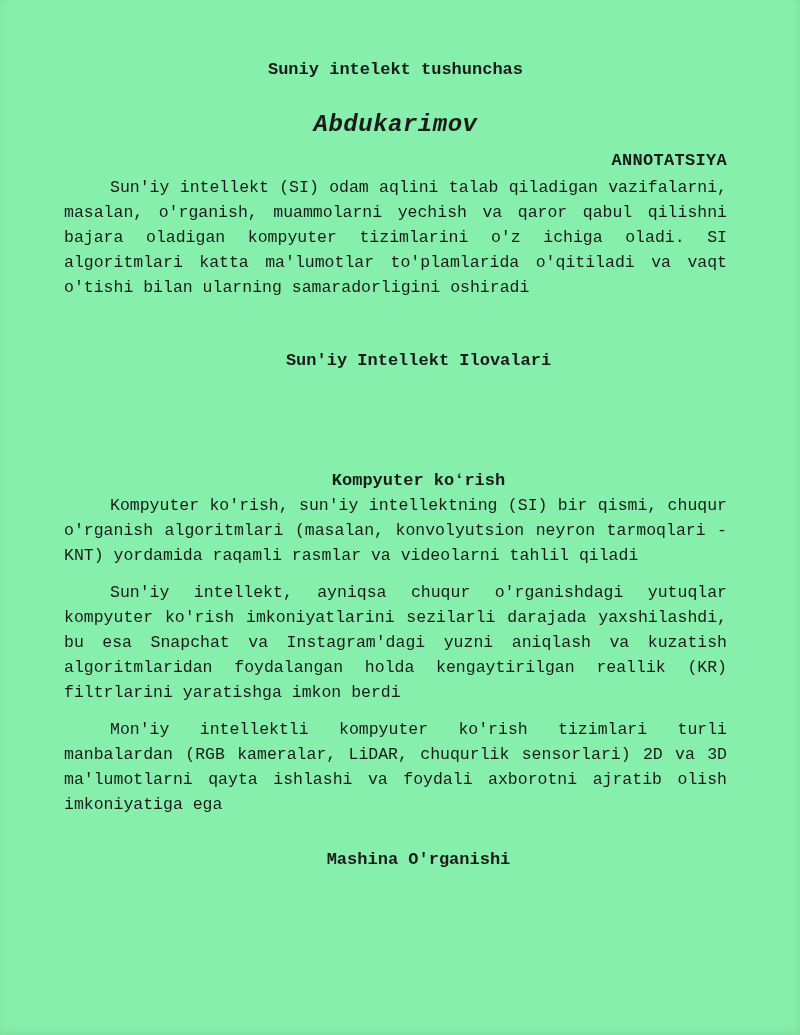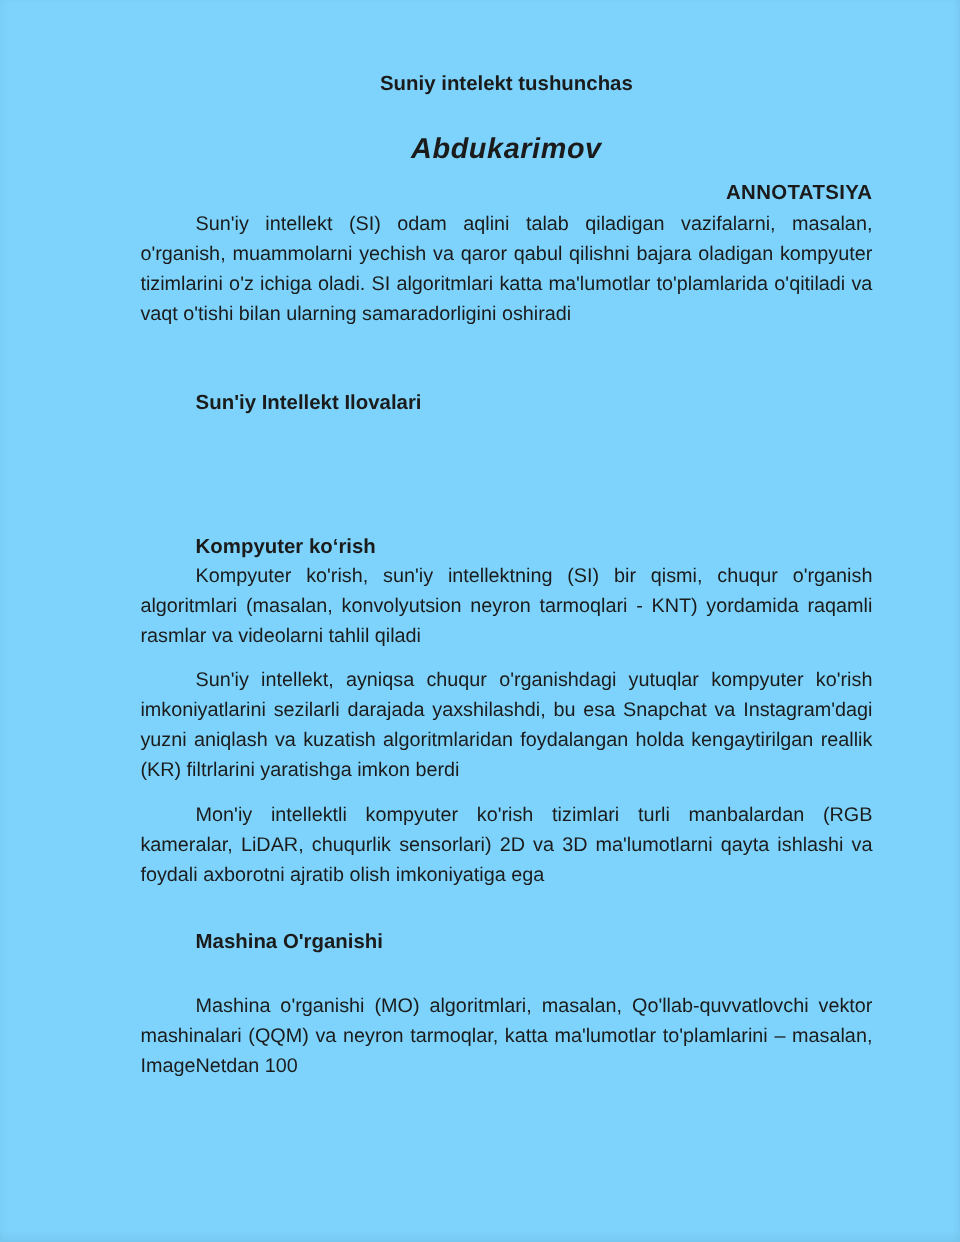--- a/index.html
+++ b/index.html
@@ -4,24 +4,24 @@
 <style>
   html, body {
     margin: 0;
     padding: 0;
     background: #ffffff;
   }
   .page {
     position: relative;
     width: 800px;
     height: 1035px;
-    background: #7dd3fc;
+    background: #86efac;
     box-sizing: border-box;
-    padding: 57px 73px 0 117px;
-    font-family: Liberation Sans, sans-serif;
+    padding: 57px 73px 0 64px;
+    font-family: Liberation Mono, monospace;
     color: #1b1b1b;
     overflow: hidden;
     box-shadow: inset 0 -4px 8px rgba(0,0,0,0.05), inset -2px 0 5px rgba(0,0,0,0.025);
   }
   .doc-title {
     margin: 0;
     font-size: 17px;
     font-weight: bold;
     text-align: center;
     line-height: 25px;
@@ -50,21 +50,21 @@
     text-align: justify;
     text-indent: 46px;
   }
   .first-body { margin-top: 2px; }
   .section-heading {
     margin: 0;
     font-size: 17px;
     font-weight: bold;
     line-height: 25px;
     padding-left: 46px;
-    text-align: left;
+    text-align: center;
   }
   .heading-apps   { margin-top: 48px; }
   .heading-vision { margin-top: 95px; }
   .heading-ml     { margin-top: 30px; }
   .spaced-para    { margin-top: 12px; }
   .last-para      { margin-top: 29px; }
 </style>
 </head>
 <body>
 
@@ -84,15 +84,14 @@
   <h3 class="section-heading heading-vision">Kompyuter koʻrish</h3>
 
   <p class="body-para">Kompyuter ko'rish, sun'iy intellektning (SI) bir qismi, chuqur o'rganish algoritmlari (masalan, konvolyutsion neyron tarmoqlari - KNT) yordamida raqamli rasmlar va videolarni tahlil qiladi</p>
 
   <p class="body-para spaced-para">Sun'iy intellekt, ayniqsa chuqur o'rganishdagi yutuqlar kompyuter ko'rish imkoniyatlarini sezilarli darajada yaxshilashdi, bu esa Snapchat va Instagram'dagi yuzni aniqlash va kuzatish algoritmlaridan foydalangan holda kengaytirilgan reallik (KR) filtrlarini yaratishga imkon berdi</p>
 
   <p class="body-para spaced-para">Mon'iy intellektli kompyuter ko'rish tizimlari turli manbalardan (RGB kameralar, LiDAR, chuqurlik sensorlari) 2D va 3D ma'lumotlarni qayta ishlashi va foydali axborotni ajratib olish imkoniyatiga ega</p>
 
   <h3 class="section-heading heading-ml">Mashina O'rganishi</h3>
 
-  <p class="body-para last-para">Mashina o'rganishi (MO) algoritmlari, masalan, Qo'llab-quvvatlovchi vektor mashinalari (QQM) va neyron tarmoqlar, katta ma'lumotlar to'plamlarini – masalan, ImageNetdan 100</p>
 
 </div>
 
 </body></html>

